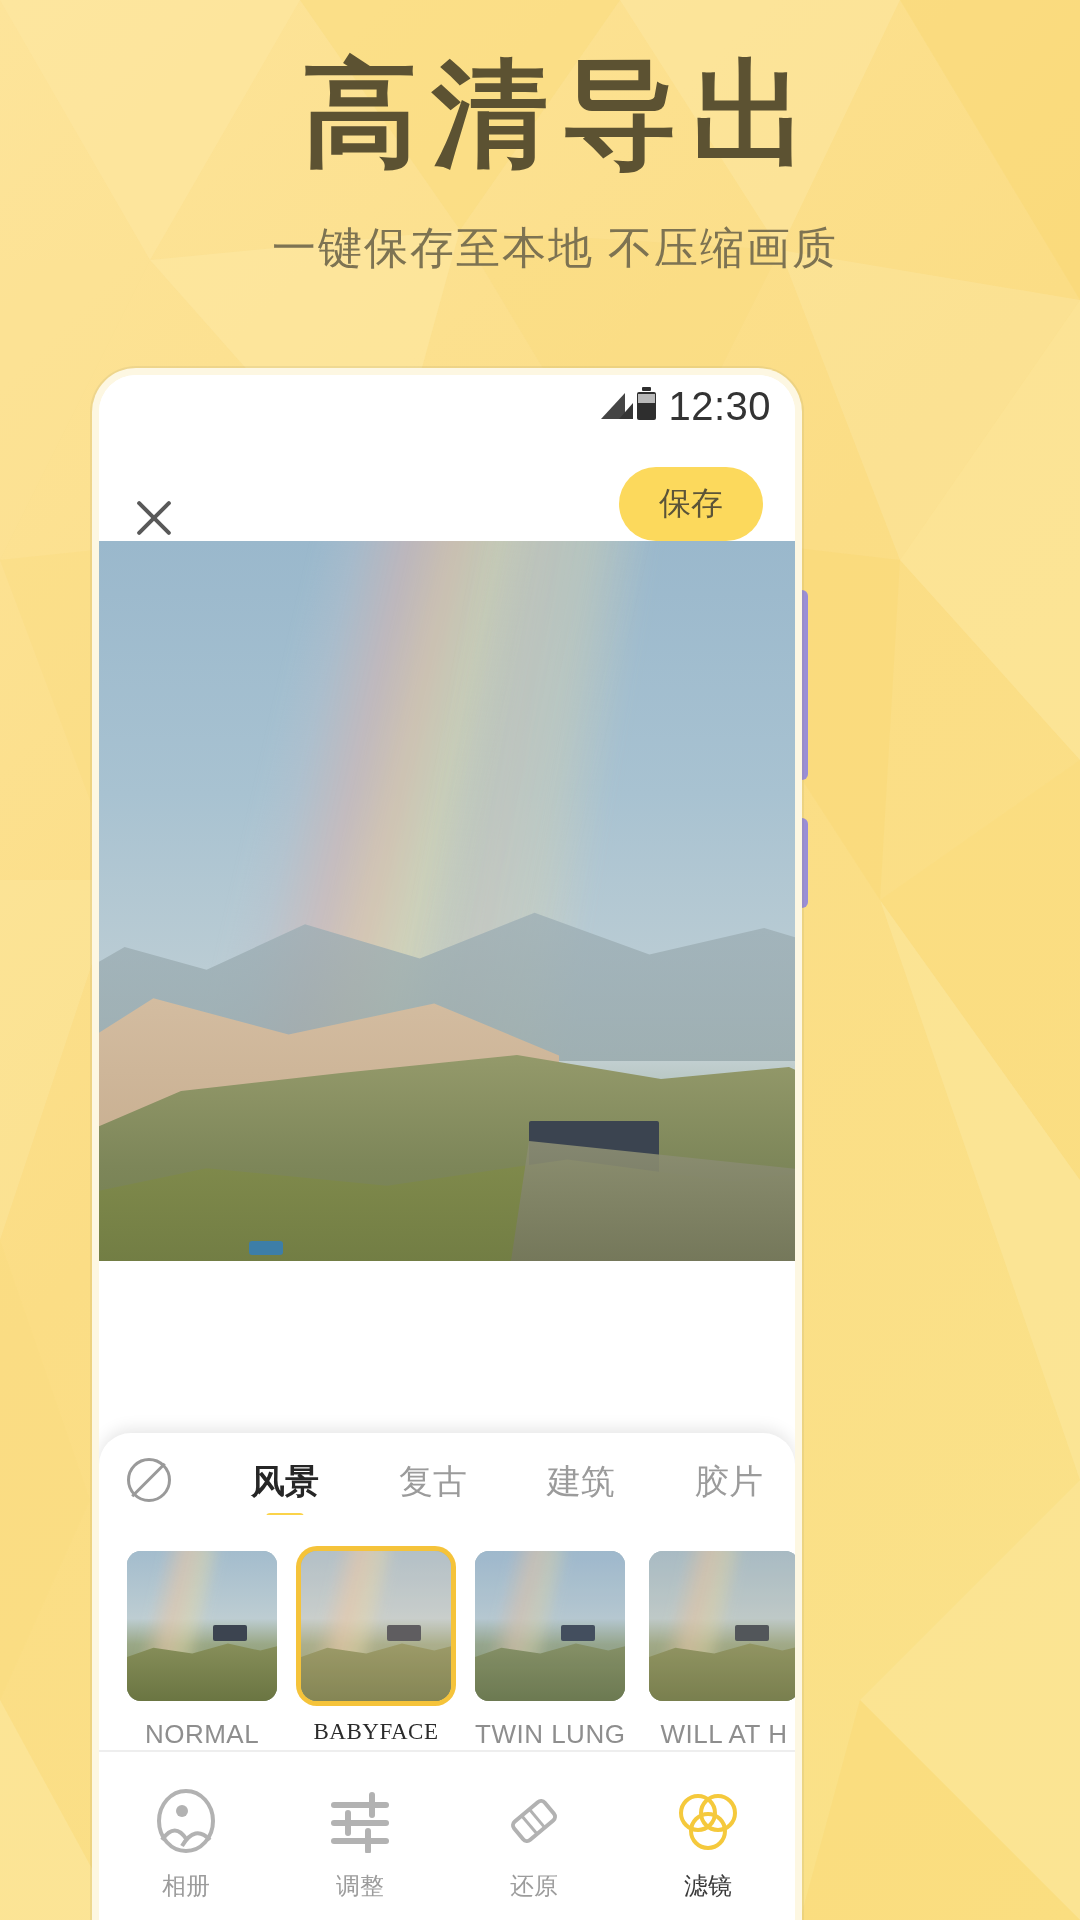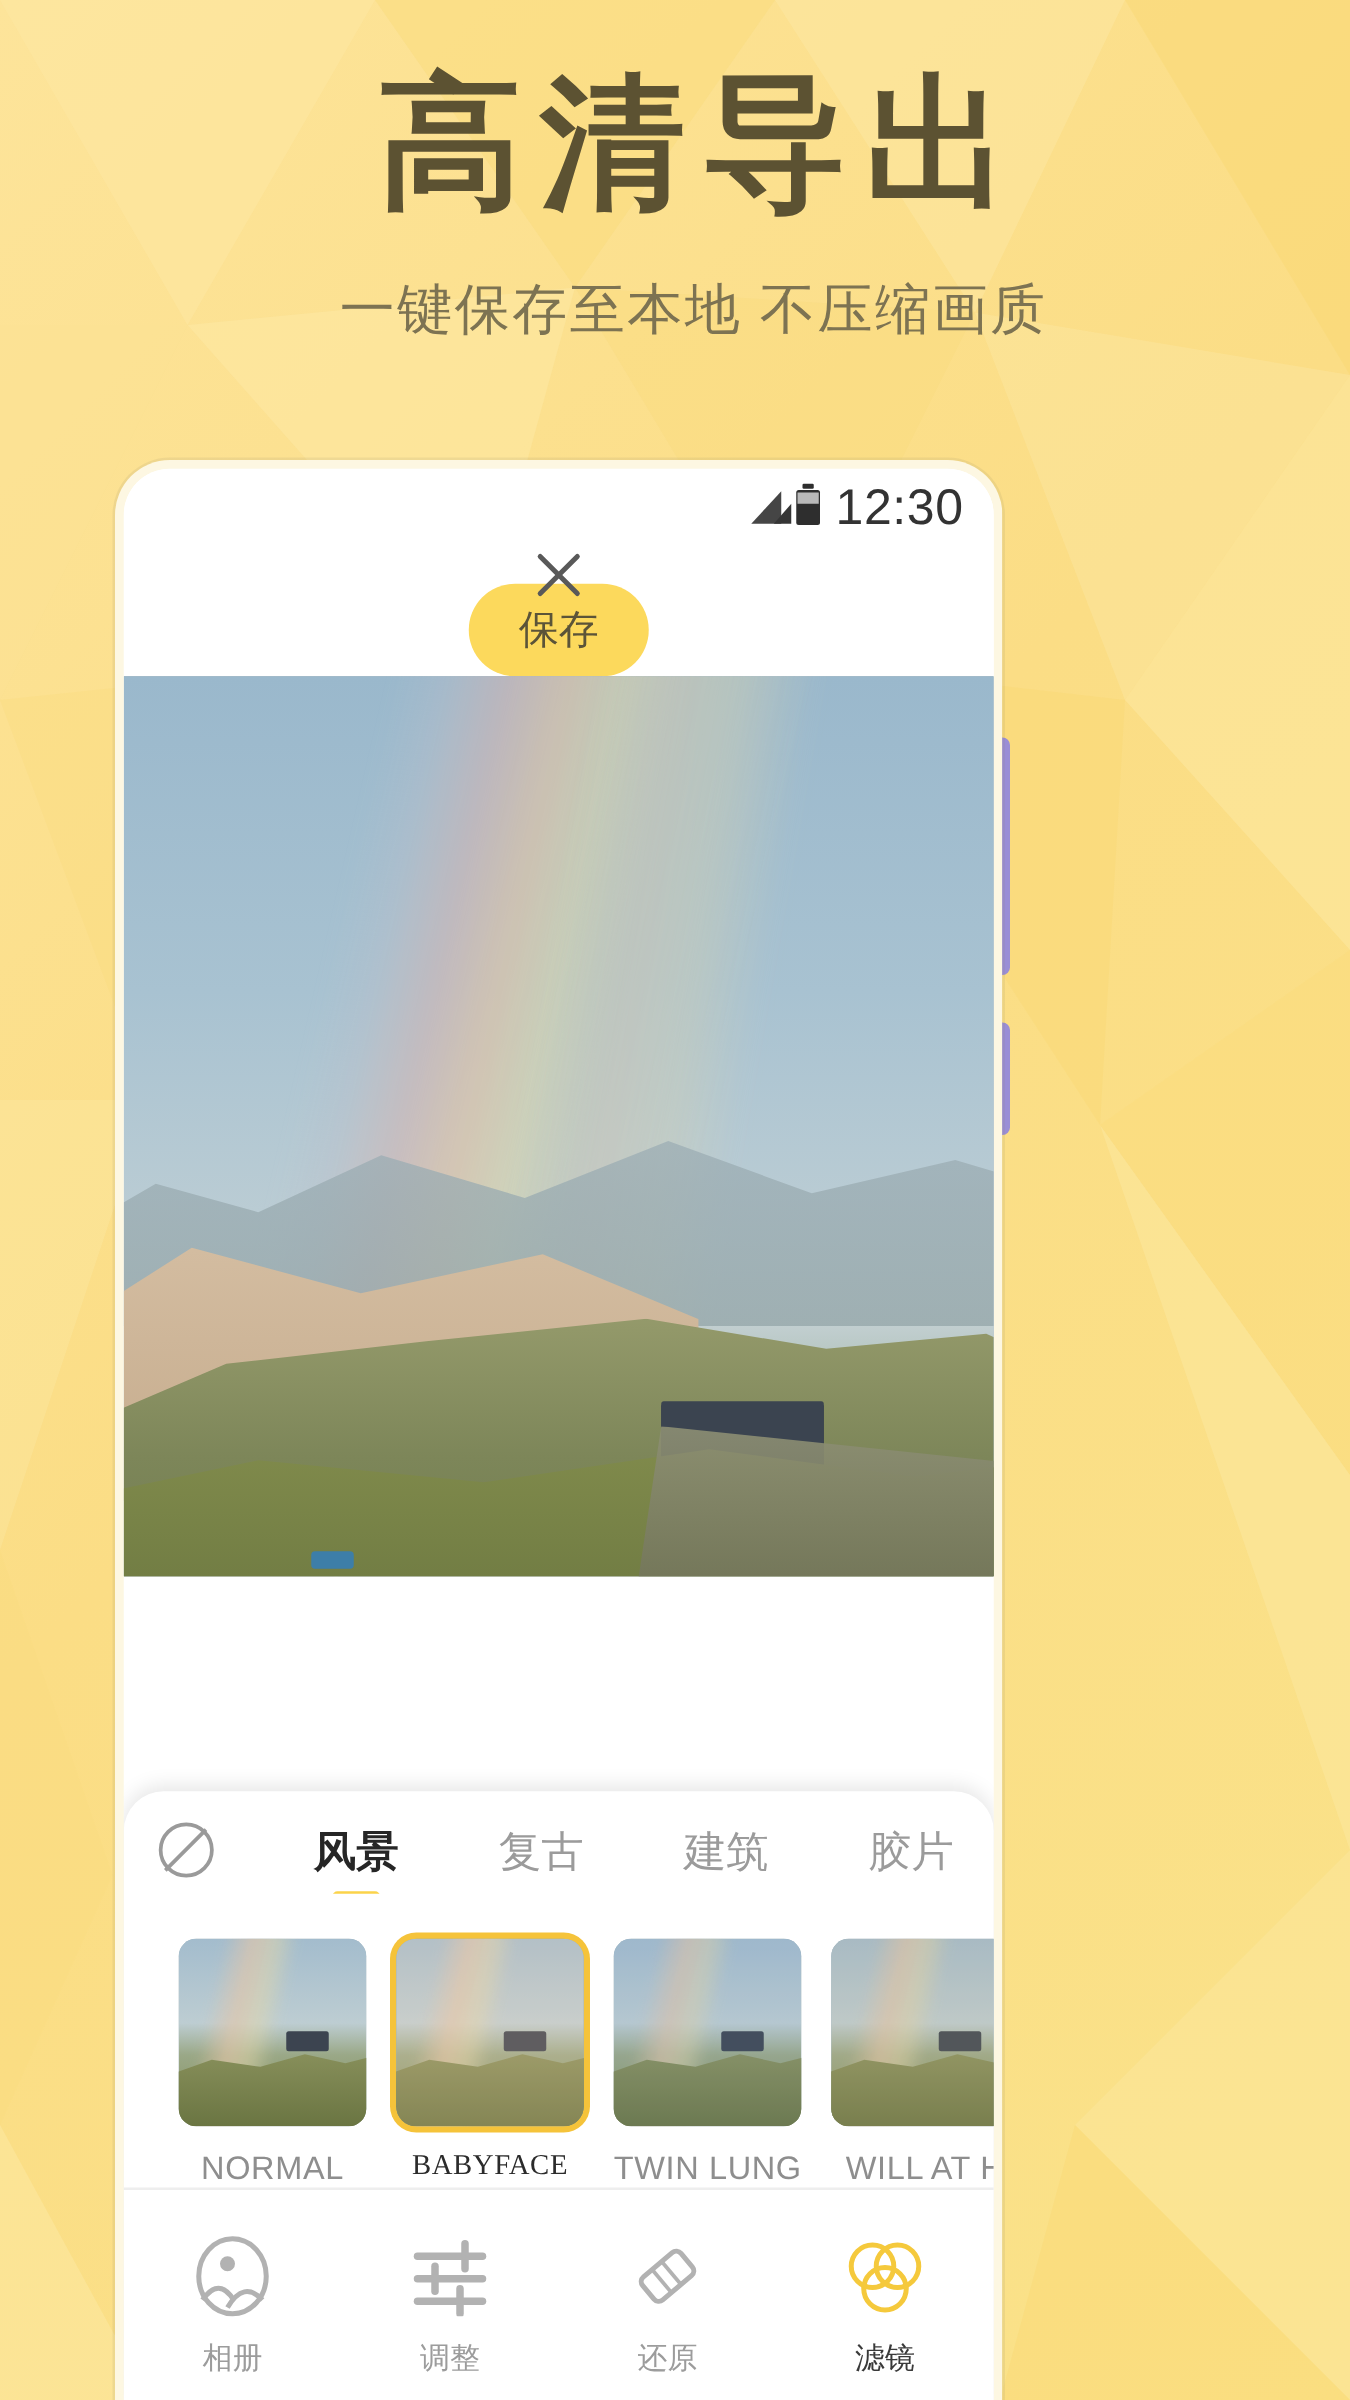--- a/index.html
+++ b/index.html
@@ -100,24 +100,23 @@
     content:""; position:absolute; top:2px; left:1px;
     width: 17px; height: 9px; background:#b9b9b9;
   }
   #statusbar .clock {
     font-size: 40px; color: #333; letter-spacing: .5px;
   }
 
   
   #editor-header {
     height: 104px; width: 100%;
-    display: flex; align-items: center; justify-content: space-between;
+    display: flex; align-items: flex-end; justify-content: space-between;
     padding: 0 32px;
     background: #fff;
-    flex-direction: column;
   }
   #close-icon {
     width: 46px; height: 46px; position: relative; cursor: pointer;
   }
   #close-icon::before, #close-icon::after {
     content:""; position:absolute; top: 21px; left: 0;
     width: 46px; height: 4px; background:#595959; border-radius:2px;
   }
   #close-icon::before { transform: rotate(45deg); }
   #close-icon::after  { transform: rotate(-45deg); }
@@ -252,21 +251,21 @@
     white-space: nowrap;
   }
   .tab.active { color:#262626; font-weight:bold; }
   .tab.active::after {
     content:""; position:absolute; left:50%; transform:translateX(-50%);
     bottom:-16px; width: 38px; height:8px; background:#fbd34a; border-radius:5px;
   }
 
   #filter-strip {
     display:flex; gap: 24px;
-    padding: 36px 0 0 44px;
+    padding: 36px 0 0 28px;
     overflow: hidden;
     justify-content: space-between;
   }
   .filter-item { flex:0 0 auto; width: 150px; text-align:center; cursor:pointer; }
   .thumb {
     width: 150px; height: 150px; border-radius: 14px; overflow:hidden;
     position:relative; background:#9ab0b9;
   }
   .filter-item.selected .thumb {
     box-shadow: 0 0 0 5px #f5c33a;

